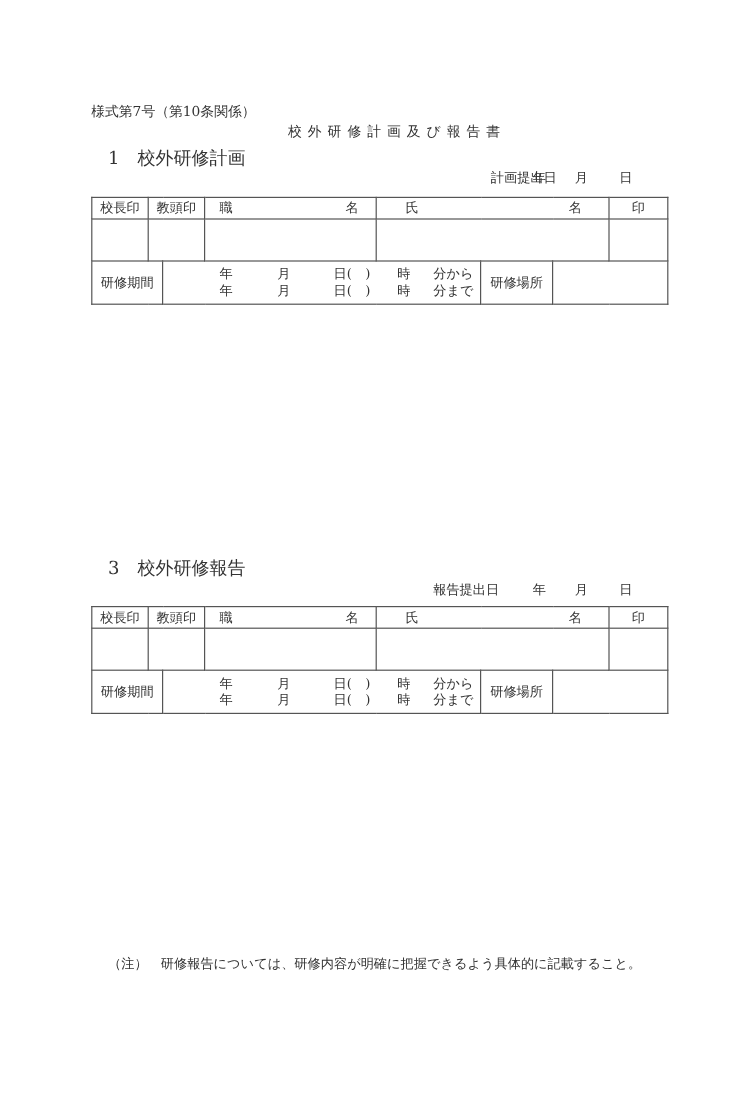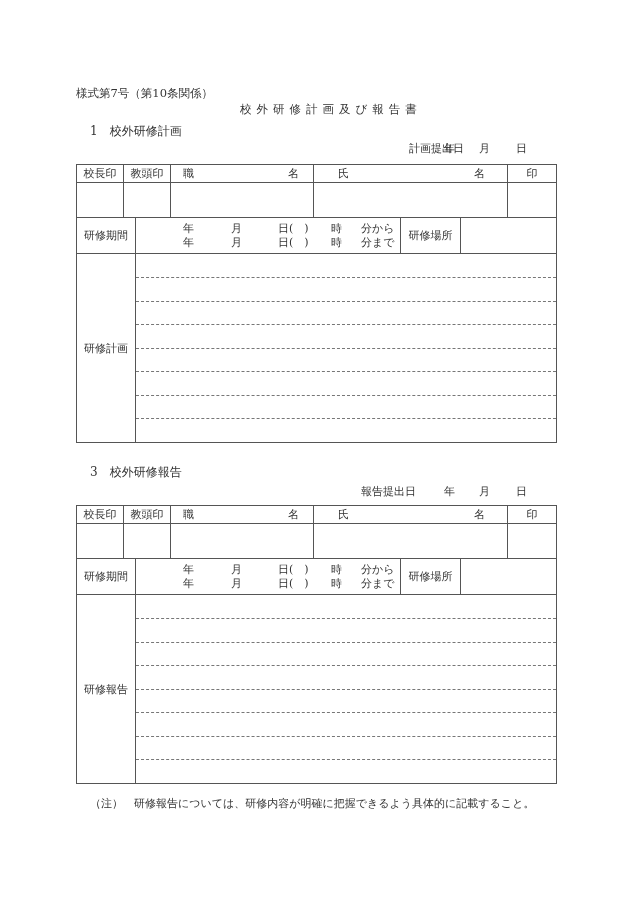--- a/index.html
+++ b/index.html
@@ -1,21 +1,21 @@
 <!DOCTYPE html>
 <html><head>
 <meta charset="utf-8">
 <style>
   html, body { margin:0; padding:0; background:#ffffff; }
   body { width:630px; height:915px; position:relative; overflow:hidden;
          font-family:"DejaVu Serif","Liberation Serif",serif; color:#333; font-size:11px; }
   .abs { position:absolute; white-space:nowrap;text-align:center; }
   .form-code { left:76px; top:86px; font-size:11.5px; }
   .doc-title { left:240px; top:102px; font-size:11.5px; letter-spacing:5px; }
-  .section-heading { font-size:12px; }
+  .section-heading { font-size:15px; }
   .date-line { font-size:11px; }
   .date-line span { position:absolute; }
   table.form { position:absolute; left:76px; border-collapse:collapse; table-layout:fixed; width:480px; }
   table.form td { border:1px solid #555; padding:0; font-size:11px; color:#333; vertical-align:middle; }
   .hdr td { height:17px; }
   .seal td { height:34px; }
   .center { text-align:center; }
   .period-row td { height:35px; }
   .content-cell { position:relative; height:188px; }
   .dash { position:absolute; left:0; right:0; border-top:1px dashed #777; height:0; }
@@ -83,34 +83,20 @@
         <span style="left:47px;">年</span>
         <span style="left:95px;">月</span>
         <span style="left:142px;">日(　)</span>
         <span style="left:195px;">時</span>
         <span style="left:225px;">分まで</span>
       </div>
     </td>
     <td class="center">研修場所</td>
     <td colspan="2"></td>
   </tr>
-  <tr>
-    <td colspan="2" class="center" style="height:188px;">研修計画</td>
-    <td colspan="6">
-      <div class="content-cell">
-        <div class="dash" style="top:23px;"></div>
-        <div class="dash" style="top:47px;"></div>
-        <div class="dash" style="top:70px;"></div>
-        <div class="dash" style="top:94px;"></div>
-        <div class="dash" style="top:117px;"></div>
-        <div class="dash" style="top:141px;"></div>
-        <div class="dash" style="top:164px;"></div>
-      </div>
-    </td>
-  </tr>
 </tbody>
   </table>
 
 <div class="abs section-heading" style="left:90px; top:464px;">3　校外研修報告</div>
 <div class="abs date-line" style="left:0; top:484px; width:630px; height:14px;">
   <span style="left:361px;">報告提出日</span>
   <span style="left:444px;">年</span>
   <span style="left:479px;">月</span>
   <span style="left:516px;">日</span>
 </div>
@@ -161,30 +147,16 @@
         <span style="left:47px;">年</span>
         <span style="left:95px;">月</span>
         <span style="left:142px;">日(　)</span>
         <span style="left:195px;">時</span>
         <span style="left:225px;">分まで</span>
       </div>
     </td>
     <td class="center">研修場所</td>
     <td colspan="2"></td>
   </tr>
-  <tr>
-    <td colspan="2" class="center" style="height:188px;">研修報告</td>
-    <td colspan="6">
-      <div class="content-cell">
-        <div class="dash" style="top:23px;"></div>
-        <div class="dash" style="top:47px;"></div>
-        <div class="dash" style="top:70px;"></div>
-        <div class="dash" style="top:94px;"></div>
-        <div class="dash" style="top:117px;"></div>
-        <div class="dash" style="top:141px;"></div>
-        <div class="dash" style="top:164px;"></div>
-      </div>
-    </td>
-  </tr>
 </tbody>
   </table>
 
 <div class="abs note">（注）　研修報告については、研修内容が明確に把握できるよう具体的に記載すること。</div>
 
 </body></html>

